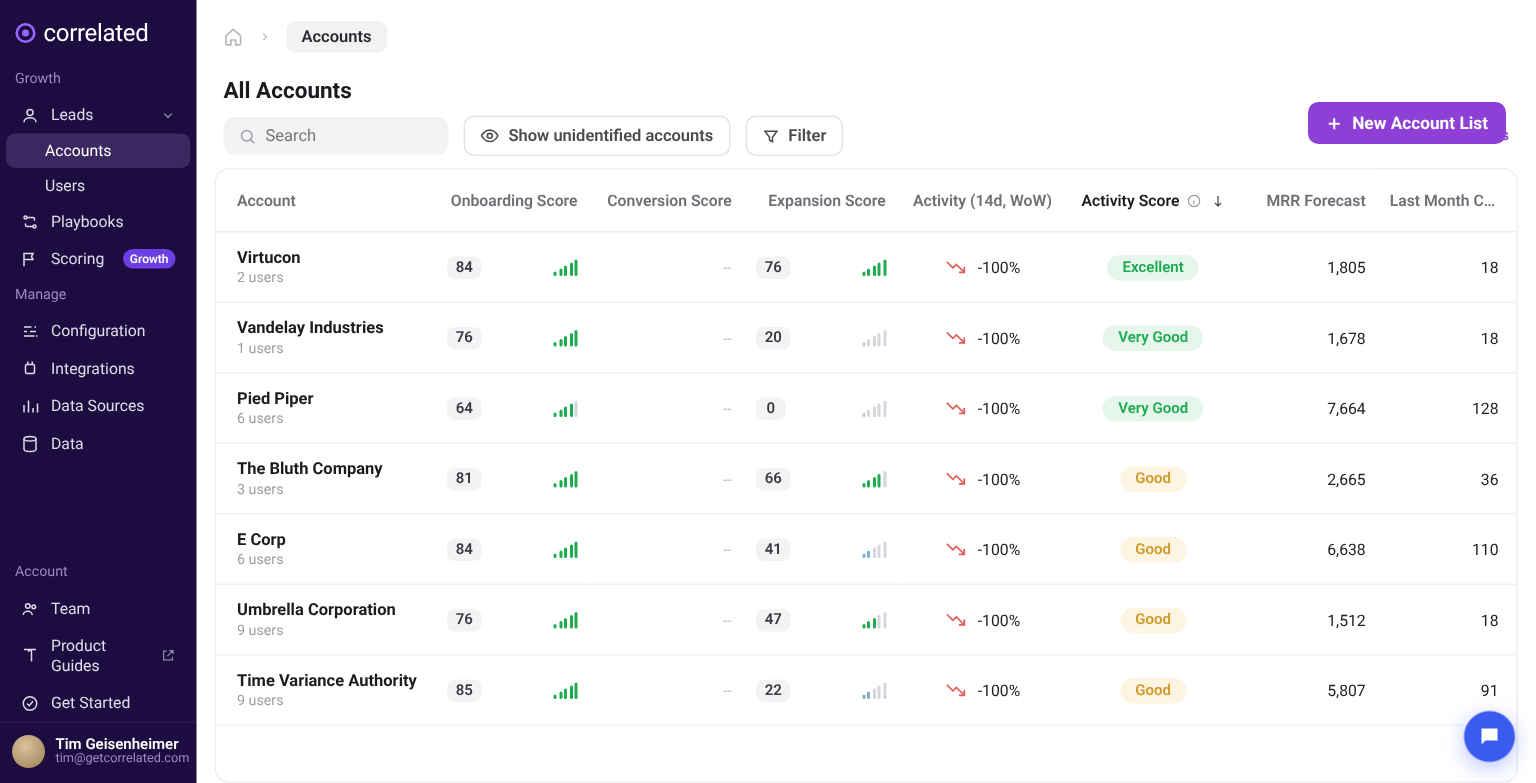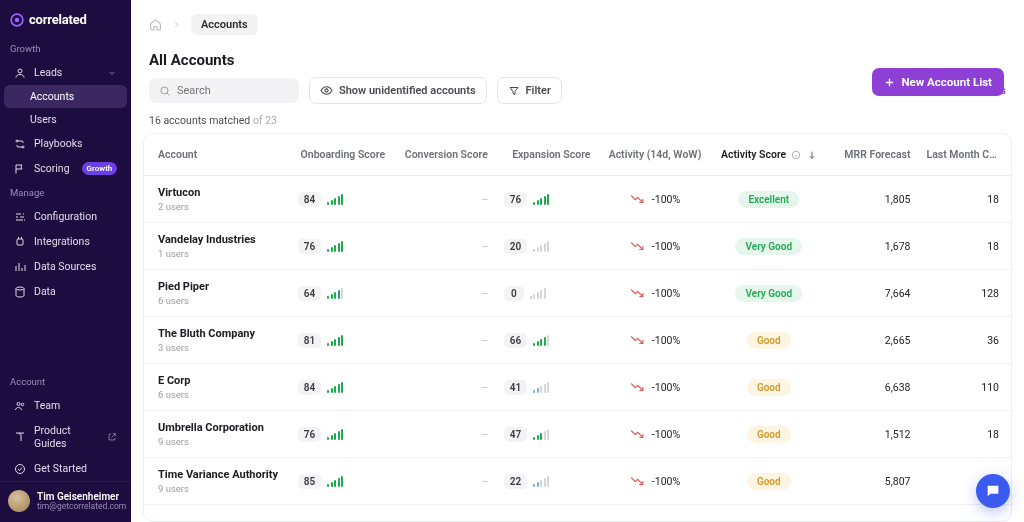--- a/index.html
+++ b/index.html
@@ -1,21 +1,21 @@
 <!DOCTYPE html>
 <html><head>
 <meta charset="utf-8">
 <style>
   * { box-sizing: border-box; margin: 0; padding: 0; font-family: -apple-system, BlinkMacSystemFont, "Segoe UI", Roboto, sans-serif; }
   body { width: 1024px; height: 522px; overflow: hidden; display: flex; background: #fff; color: #202223; }
   
   .sidebar { width: 131px; height: 100%; background: #1d0c3f; color: #e0dbe9; display: flex; flex-direction: column; font-size: 10.5px; position:relative;}
   .logo { display:flex; align-items:center; gap:5px; padding: 12px 10px 10px; }
   .logo svg { width:14px; height:14px; }
-  .logo span { font-weight:700; font-size:13px; color:#fff; letter-spacing: -0.2px;}
+  .logo span { font-weight:400; font-size:16px; color:#fff; letter-spacing: -0.2px;}
   .sb-group-label { padding: 6px 10px 6px; font-size:9.5px; color:#9c8cbd; }
   .sb-item { display:flex; align-items:center; gap:8px; padding:6px 10px; cursor:pointer; color:#e0dbe9; border-radius:6px; margin:0 4px;}
   .sb-item .ic { width:12px; height:12px; flex:0 0 12px; display:flex; align-items:center; justify-content:center;}
   .sb-sub { padding:5px 10px 5px 26px; cursor:pointer; border-radius:6px; margin:0 4px;}
   .sb-sub.active { background:#3b2860; color:#fff; }
   .badge-growth { background:#6b3fe4; color:#fff; font-size:8px; padding:2px 5px; border-radius:8px; margin-left:4px; font-weight:600;}
   .sb-spacer { flex:1; }
   .ext-icon { margin-left:auto; opacity:0.6; }
   .chev-icon { margin-left:auto; opacity:0.7; }
   .user-block { display:flex; align-items:center; gap:7px; padding:8px 8px 10px; border-top:1px solid rgba(255,255,255,0.06);}
@@ -44,21 +44,21 @@
   .table-scroll { height:100%; }
   table { width:100%; border-collapse:collapse; font-size:10.5px; }
   thead th { text-align:left; font-weight:600; color:#6e7076; padding:14px 8px; border-bottom:1px solid #eceef2; background:#fff; white-space:nowrap;}
   thead th.num, tbody td.num { text-align:right; }
   th.active-col { color:#1b1c1f; }
   .sort-ic { margin-left:3px; display:inline-flex; vertical-align:middle;}
   .info-ic { display:inline-flex; vertical-align:middle; margin-left:2px;}
   tbody td { padding:10px 8px; border-bottom:1px solid #f0f1f4; vertical-align:middle; white-space:nowrap;}
   .acct-name { font-weight:700; color:#1b1c1f; font-size:11px;}
   .acct-users { font-size:9.5px; color:#9c9da3; margin-top:2px;}
-  .score-cell { display:flex; align-items:center; gap:6px; justify-content:flex-start;}
+  .score-cell { display:flex; align-items:center; gap:6px; justify-content:space-between;}
   .score-num { background:#f3f3f5; border-radius:5px; padding:2px 6px; font-size:10px; font-weight:600; color:#3a3b3f; min-width:20px; text-align:center;}
   .double-dash { color:#bdbfc5; }
   .bars { display:flex; align-items:flex-end; gap:1.5px; height:11px; }
   .bars span { width:2px; border-radius:1px; background:#d4d6db; }
   .bars.lvl5 span { background:#1eab4f; } .bars.lvl5 span:nth-child(1){height:3px}.bars.lvl5 span:nth-child(2){height:5px}.bars.lvl5 span:nth-child(3){height:7px}.bars.lvl5 span:nth-child(4){height:9px}.bars.lvl5 span:nth-child(5){height:11px}
   .bars.lvl4 span:nth-child(-n+4){background:#1eab4f}.bars.lvl4 span:nth-child(1){height:3px}.bars.lvl4 span:nth-child(2){height:5px}.bars.lvl4 span:nth-child(3){height:7px}.bars.lvl4 span:nth-child(4){height:9px}.bars.lvl4 span:nth-child(5){height:11px}
   .bars.lvl3 span:nth-child(-n+3){background:#1eab4f}.bars.lvl3 span:nth-child(1){height:3px}.bars.lvl3 span:nth-child(2){height:5px}.bars.lvl3 span:nth-child(3){height:7px}.bars.lvl3 span:nth-child(4){height:9px}.bars.lvl3 span:nth-child(5){height:11px}
   .bars.lvl2 span:nth-child(-n+2){background:#7fb0c8}.bars.lvl2 span:nth-child(1){height:3px}.bars.lvl2 span:nth-child(2){height:5px}.bars.lvl2 span:nth-child(3){height:7px}.bars.lvl2 span:nth-child(4){height:9px}.bars.lvl2 span:nth-child(5){height:11px}
   .bars.lvl1 span:nth-child(1){background:#c9ccd1}.bars.lvl1 span:nth-child(1){height:3px}.bars.lvl1 span:nth-child(2){height:5px}.bars.lvl1 span:nth-child(3){height:7px}.bars.lvl1 span:nth-child(4){height:9px}.bars.lvl1 span:nth-child(5){height:11px}
   .wow-cell { display:flex; align-items:center; gap:8px; justify-content:center;}
@@ -273,23 +273,20 @@
         <span>
           <svg width="12" height="12" viewBox="0 0 24 24" fill="none" stroke="currentColor" stroke-width="2">
               <path d="M4 20h4L20 8l-4-4L4 16z"></path>
             </svg>
         </span>
         <span>Edit Columns</span>
       </div>
     </div>
   </div>
 
-  <div class="match-line">
-    <span>16 accounts matched</span><span class="of"> of 23</span>
-  </div>
 
   <div class="table-wrap">
     <div class="table-scroll">
     <table>
       <thead>
         <tr>
           <th style="padding-left:14px;width:130px">Account</th>
           <th class="num" style="width:100px">Onboarding Score</th>
           <th class="num" style="width:100px">Conversion Score</th>
           <th class="num" style="width:100px">Expansion Score</th>

